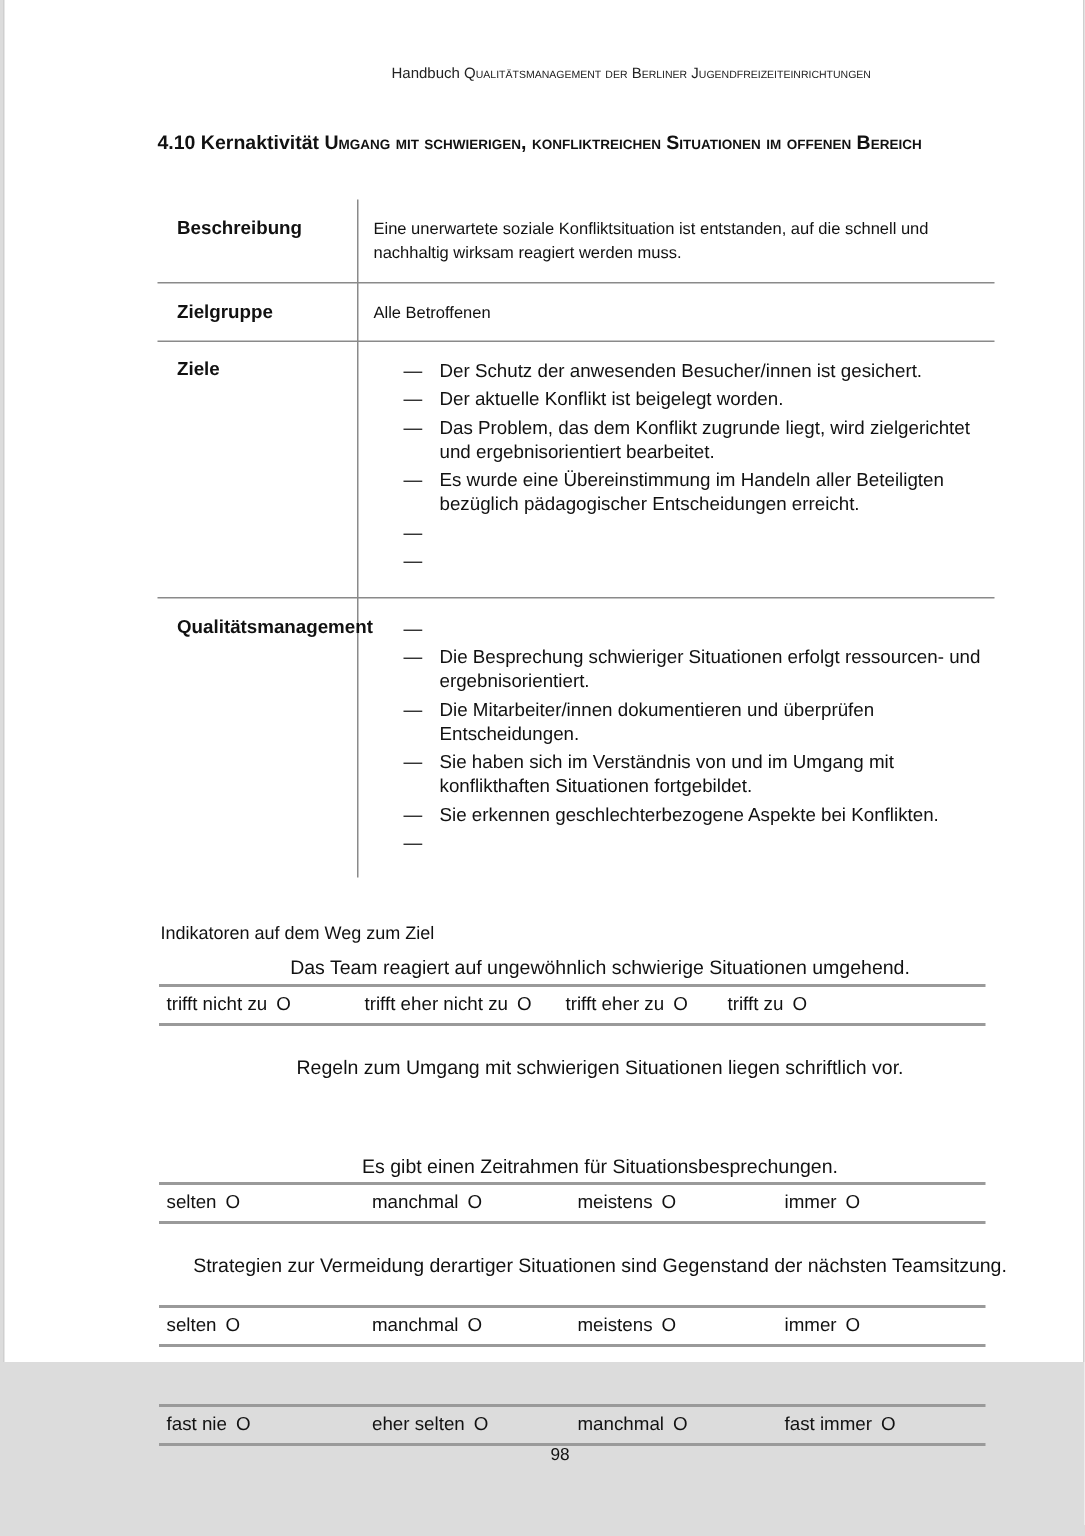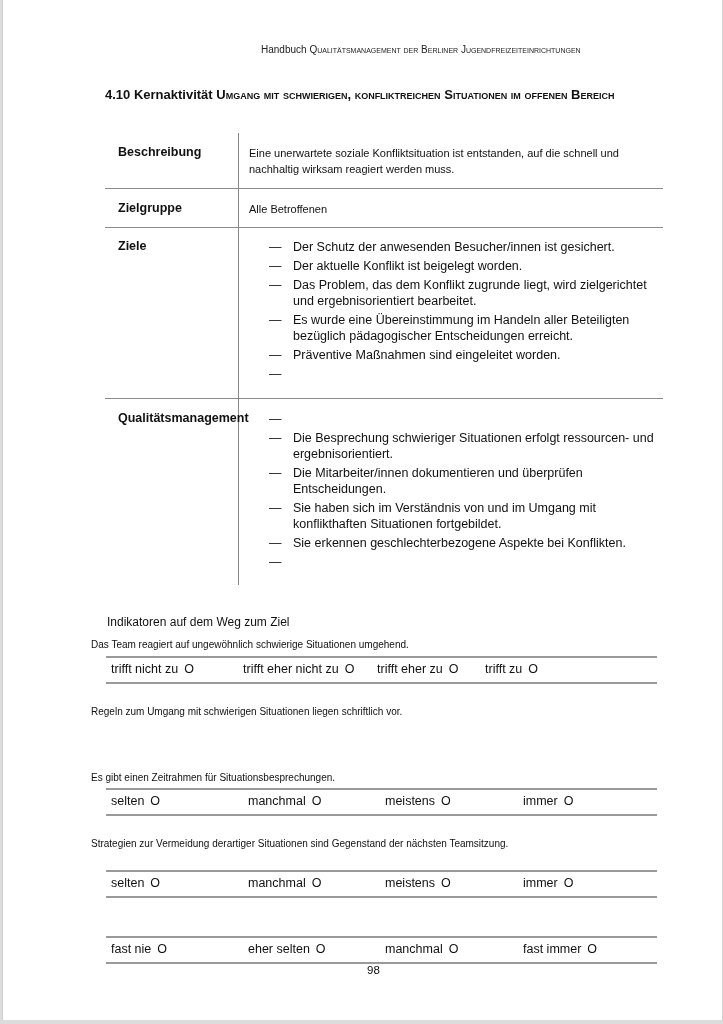--- a/index.html
+++ b/index.html
@@ -1,21 +1,21 @@
 <!DOCTYPE html>
 <html><head>
 <meta charset="utf-8">
 <style>
   html, body { margin: 0; padding: 0; }
   body {
     width: 723px; height: 1024px; background: #dcdcdc; position: relative; overflow: hidden;
     font-family: "Liberation Sans", sans-serif; color: #111;
   }
   .page {
-    position: absolute; left: 2px; top: 0; width: 719px; height: 1020px; background: #ffffff;
+    position: absolute; left: 2px; top: 0; width: 719px; height: 908px; background: #ffffff;
     border-left: 1px solid #cfcfcf; border-right: 1px solid #cfcfcf;
   }
   .running-header {
     position: absolute; left: 258px; top: 44px; font-size: 10px; color: #222; white-space: nowrap;
   }
   .running-header .sc { font-variant: small-caps; }
   .heading {
     position: absolute; left: 102px; top: 86px; width: 530px; font-size: 13px; font-weight: bold; line-height: 17px;
   }
   .heading .sc { font-variant: small-caps; }
@@ -24,21 +24,21 @@
   .hline { position: absolute; height: 1px; background: #8a8a8a; }
 
   .row-label { position: absolute; left: 115px; font-size: 12.5px; font-weight: bold; }
   .row-text { position: absolute; left: 246px; width: 410px; font-size: 11px; line-height: 16px; }
 
   .dash-list { position: absolute; left: 266px; width: 390px; margin: 0; padding: 0; list-style: none; }
   .dash-list li { position: relative; padding-left: 24px; font-size: 12.5px; line-height: 16px; margin-bottom: 3px; min-height: 16px; }
   .dash-list li .dash { position: absolute; left: 0; top: 0; }
 
   .ind-title { position: absolute; left: 104px; top: 615px; font-size: 12px; font-weight: normal; }
-  .ind-q { position: absolute; left: 88px; width: 550px; font-size: 10px; line-height: 16px; }
+  .ind-q { position: absolute; left: 122px; width: 550px; font-size: 13px; line-height: 16px; text-align: center; }
   .opt-row { position: absolute; left: 103px; width: 551px; height: 24px; border-top: 2px solid #9a9a9a; border-bottom: 2px solid #9a9a9a; }
   .opt { position: absolute; top: 4px; font-size: 12.5px; white-space: nowrap; }
   .opt .circ { margin-left: 6px; }
 
   .page-num { position: absolute; left: 364px; top: 964px; font-size: 11.5px; }
 </style>
 </head>
 <body>
 
 <div class="page">
@@ -63,21 +63,21 @@
 
   <div class="row-label" style="top:201px;">Zielgruppe</div>
   <div class="row-text" style="top:201px;">Alle Betroffenen</div>
 
   <div class="row-label" style="top:239px;">Ziele</div>
   <ul class="dash-list" style="top:239px;">
     <li><span class="dash">—</span><span>Der Schutz der anwesenden Besucher/innen ist gesichert.</span></li>
     <li><span class="dash">—</span><span>Der aktuelle Konflikt ist beigelegt worden.</span></li>
     <li><span class="dash">—</span><span>Das Problem, das dem Konflikt zugrunde liegt, wird zielgerichtet und ergebnisorientiert bearbeitet.</span></li>
     <li><span class="dash">—</span><span>Es wurde eine Übereinstimmung im Handeln aller Beteiligten bezüglich pädagogischer Entscheidungen erreicht.</span></li>
-    <li><span class="dash">—</span><span>Präventive Maßnahmen sind eingeleitet worden.</span></li>
+    <li><span class="dash">—</span></li>
     <li><span class="dash">—</span><span></span></li>
   </ul>
 
   <div class="row-label" style="top:411px;">Qualitätsmanagement</div>
   <ul class="dash-list" style="top:411px;">
     <li><span class="dash">—</span></li>
     <li><span class="dash">—</span><span>Die Besprechung schwieriger Situationen erfolgt ressourcen- und ergebnisorientiert.</span></li>
     <li><span class="dash">—</span><span>Die Mitarbeiter/innen dokumentieren und überprüfen Entscheidungen.</span></li>
     <li><span class="dash">—</span><span>Sie haben sich im Verständnis von und im Umgang mit konflikthaften Situationen fortgebildet.</span></li>
     <li><span class="dash">—</span><span>Sie erkennen geschlechterbezogene Aspekte bei Konflikten.</span></li>

